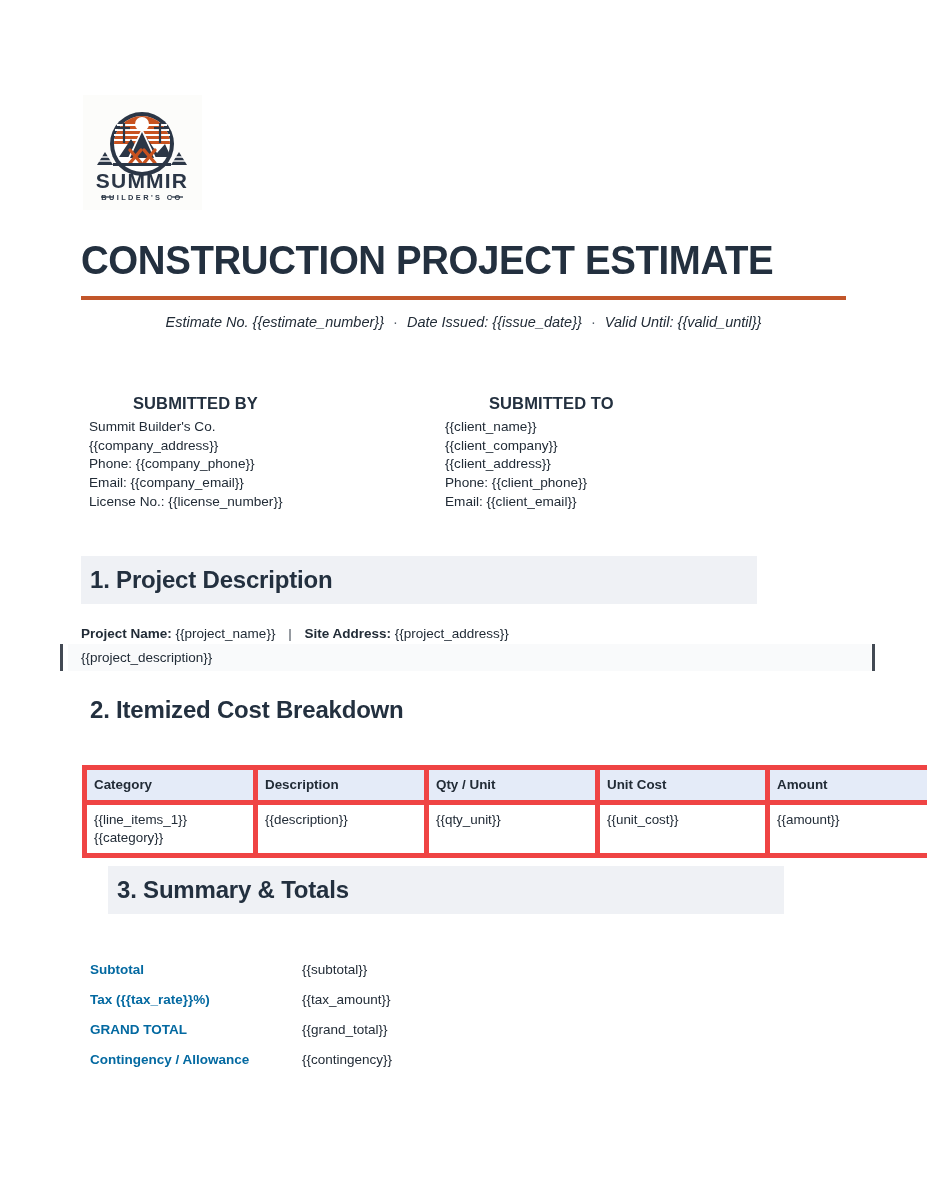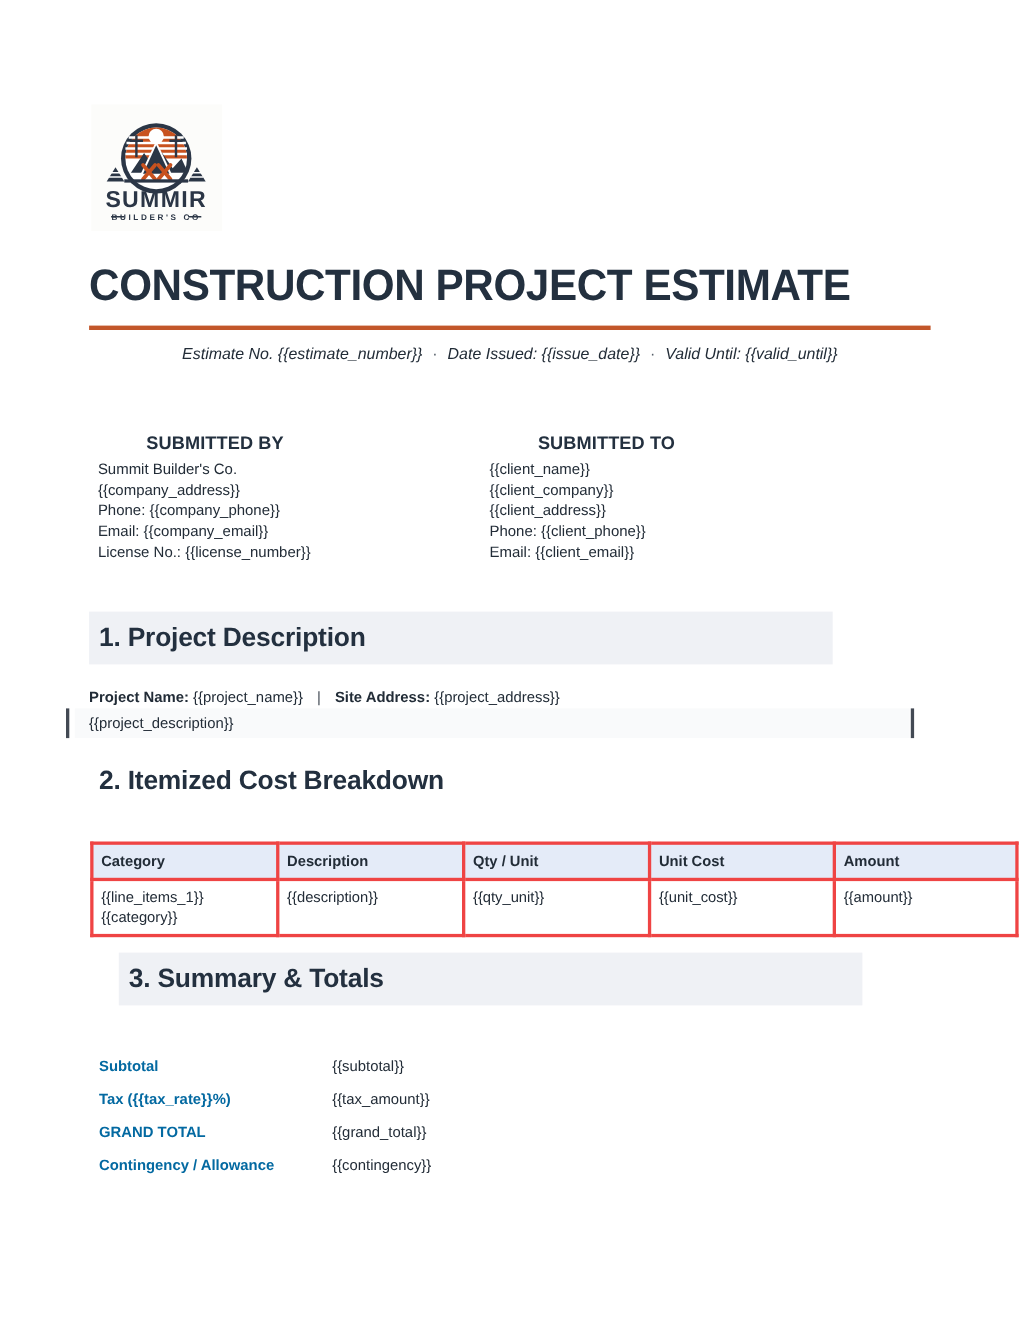--- a/index.html
+++ b/index.html
@@ -152,20 +152,21 @@
     color: #444c56;
   }
 
   
   .desc-wrap {
     position: absolute;
     left: 60px;
     top: 644px;
     width: 771px;
     height: 27px;
+    padding-left: 44px;
   }
   .desc-bar {
     position: absolute;
     top: 0;
     width: 3px;
     height: 27px;
     background: #434a54;
   }
   .desc-bar.l { left: 0; }
   .desc-bar.r { right: 0; }
@@ -192,21 +193,21 @@
     position: absolute;
     left: 82px;
     top: 765px;
     width: 756px;
     border-collapse: collapse;
     table-layout: fixed;
     font-size: 13.4px;
   }
   .cost-table th,
   .cost-table td {
-    border: 3px solid #ef4444;
+    border: 5px solid #ef4444;
     padding: 6px 7px;
     text-align: left;
     vertical-align: top;
     color: #222c37;
     line-height: 18px;
     word-wrap: break-word;
     overflow-wrap: break-word;
   }
   .cost-table th {
     background: #e4ebf8;

